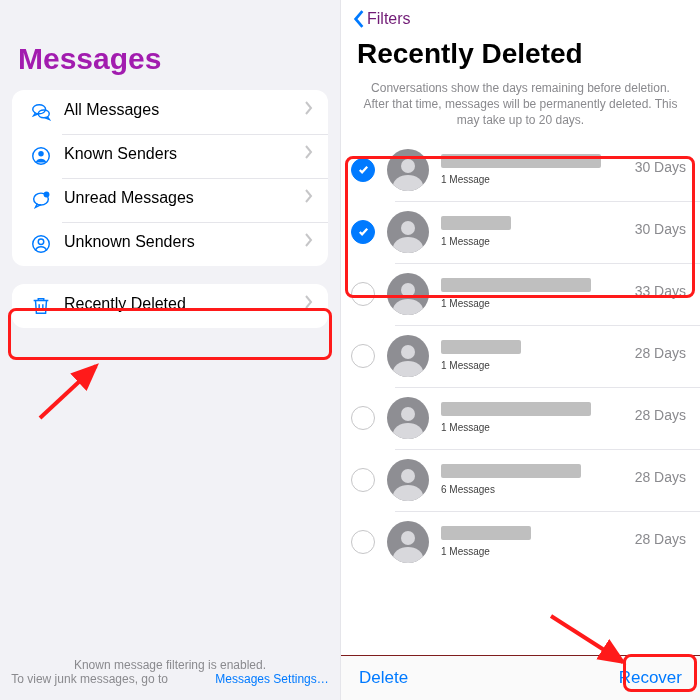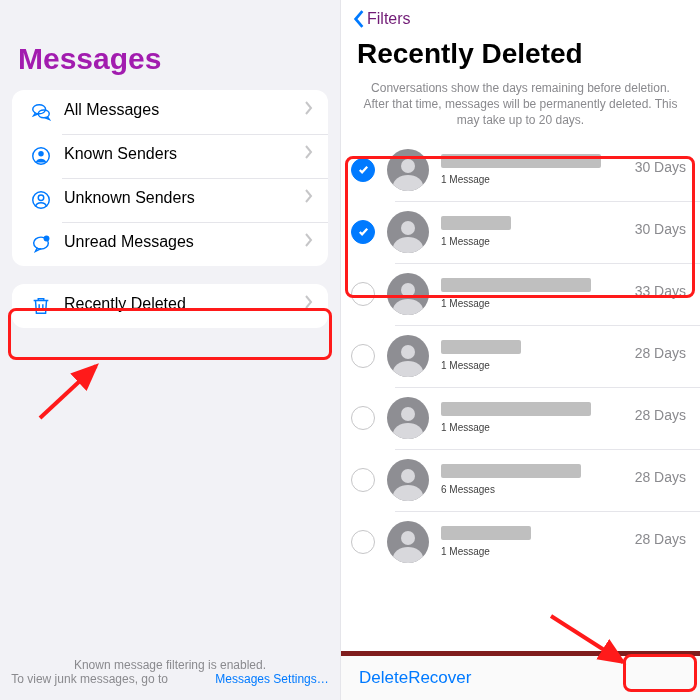--- a/index.html
+++ b/index.html
@@ -123,23 +123,23 @@
     transform:translateX(-50%);
   }
   .meta { flex:1; min-width:0; }
   .name-redact {
     height: 14px; background:#bfbfbf; border-radius:2px;
     margin-bottom:6px;
   }
   .sub { font-size:10px; color:#404040; }
   .days { font-size:14px; color:#8a8a8e; align-self:flex-start; margin-top:10px; white-space:nowrap; }
   .toolbar {
-    display:flex; justify-content:flex-start;
+    display:flex; justify-content:space-between;
     padding: 12px 18px;
-    border-top: 5px solid #7f1d1d;
+    border-top: 1px solid #7f1d1d;
     font-size:17px; color:#007aff;
     background:#fafafa;
   }
   svg { display:block; }
 </style>
 </head>
 <body>
 
 <div class="left">
   <h1>Messages</h1>
@@ -172,41 +172,41 @@
         <span class="label">Known Senders</span>
         <span class="chev">
           <svg width="10" height="14" viewBox="0 0 8 14" fill="none" stroke="#c6c6c8" stroke-width="2">
             <path d="M1 1l5 6-5 6"></path>
           </svg>
         </span>
       </div>
       <div class="row">
         <span class="icon">
           <svg width="22" height="22" viewBox="0 0 24 24" fill="none" stroke="#007aff" stroke-width="1.6">
+            <ellipse cx="12" cy="11" rx="8" ry="6.5"></ellipse>
+            <path d="M8 16l-2 4 6-3"></path>
+            <circle cx="18" cy="6" r="3.2" fill="#007aff" stroke="none"></circle>
+          </svg>
+        </span>
+        <span class="label">Unread Messages</span>
+        <span class="chev">
+          <svg width="10" height="14" viewBox="0 0 8 14" fill="none" stroke="#c6c6c8" stroke-width="2">
+            <path d="M1 1l5 6-5 6"></path>
+          </svg>
+        </span>
+      </div>
+      <div class="row">
+        <span class="icon">
+          <svg width="22" height="22" viewBox="0 0 24 24" fill="none" stroke="#007aff" stroke-width="1.6">
             <circle cx="12" cy="12" r="9"></circle>
             <circle cx="12" cy="9.5" r="3"></circle>
             <path d="M6 19c1-3 4-4 6-4s5 1 6 4"></path>
           </svg>
         </span>
         <span class="label">Unknown Senders</span>
-        <span class="chev">
-          <svg width="10" height="14" viewBox="0 0 8 14" fill="none" stroke="#c6c6c8" stroke-width="2">
-            <path d="M1 1l5 6-5 6"></path>
-          </svg>
-        </span>
-      </div>
-      <div class="row">
-        <span class="icon">
-          <svg width="22" height="22" viewBox="0 0 24 24" fill="none" stroke="#007aff" stroke-width="1.6">
-            <ellipse cx="12" cy="11" rx="8" ry="6.5"></ellipse>
-            <path d="M8 16l-2 4 6-3"></path>
-            <circle cx="18" cy="6" r="3.2" fill="#007aff" stroke="none"></circle>
-          </svg>
-        </span>
-        <span class="label">Unread Messages</span>
         <span class="chev">
           <svg width="10" height="14" viewBox="0 0 8 14" fill="none" stroke="#c6c6c8" stroke-width="2">
             <path d="M1 1l5 6-5 6"></path>
           </svg>
         </span>
       </div>
     </div>
 
   <div class="card card2" style="position:relative;">
     <div class="row">

